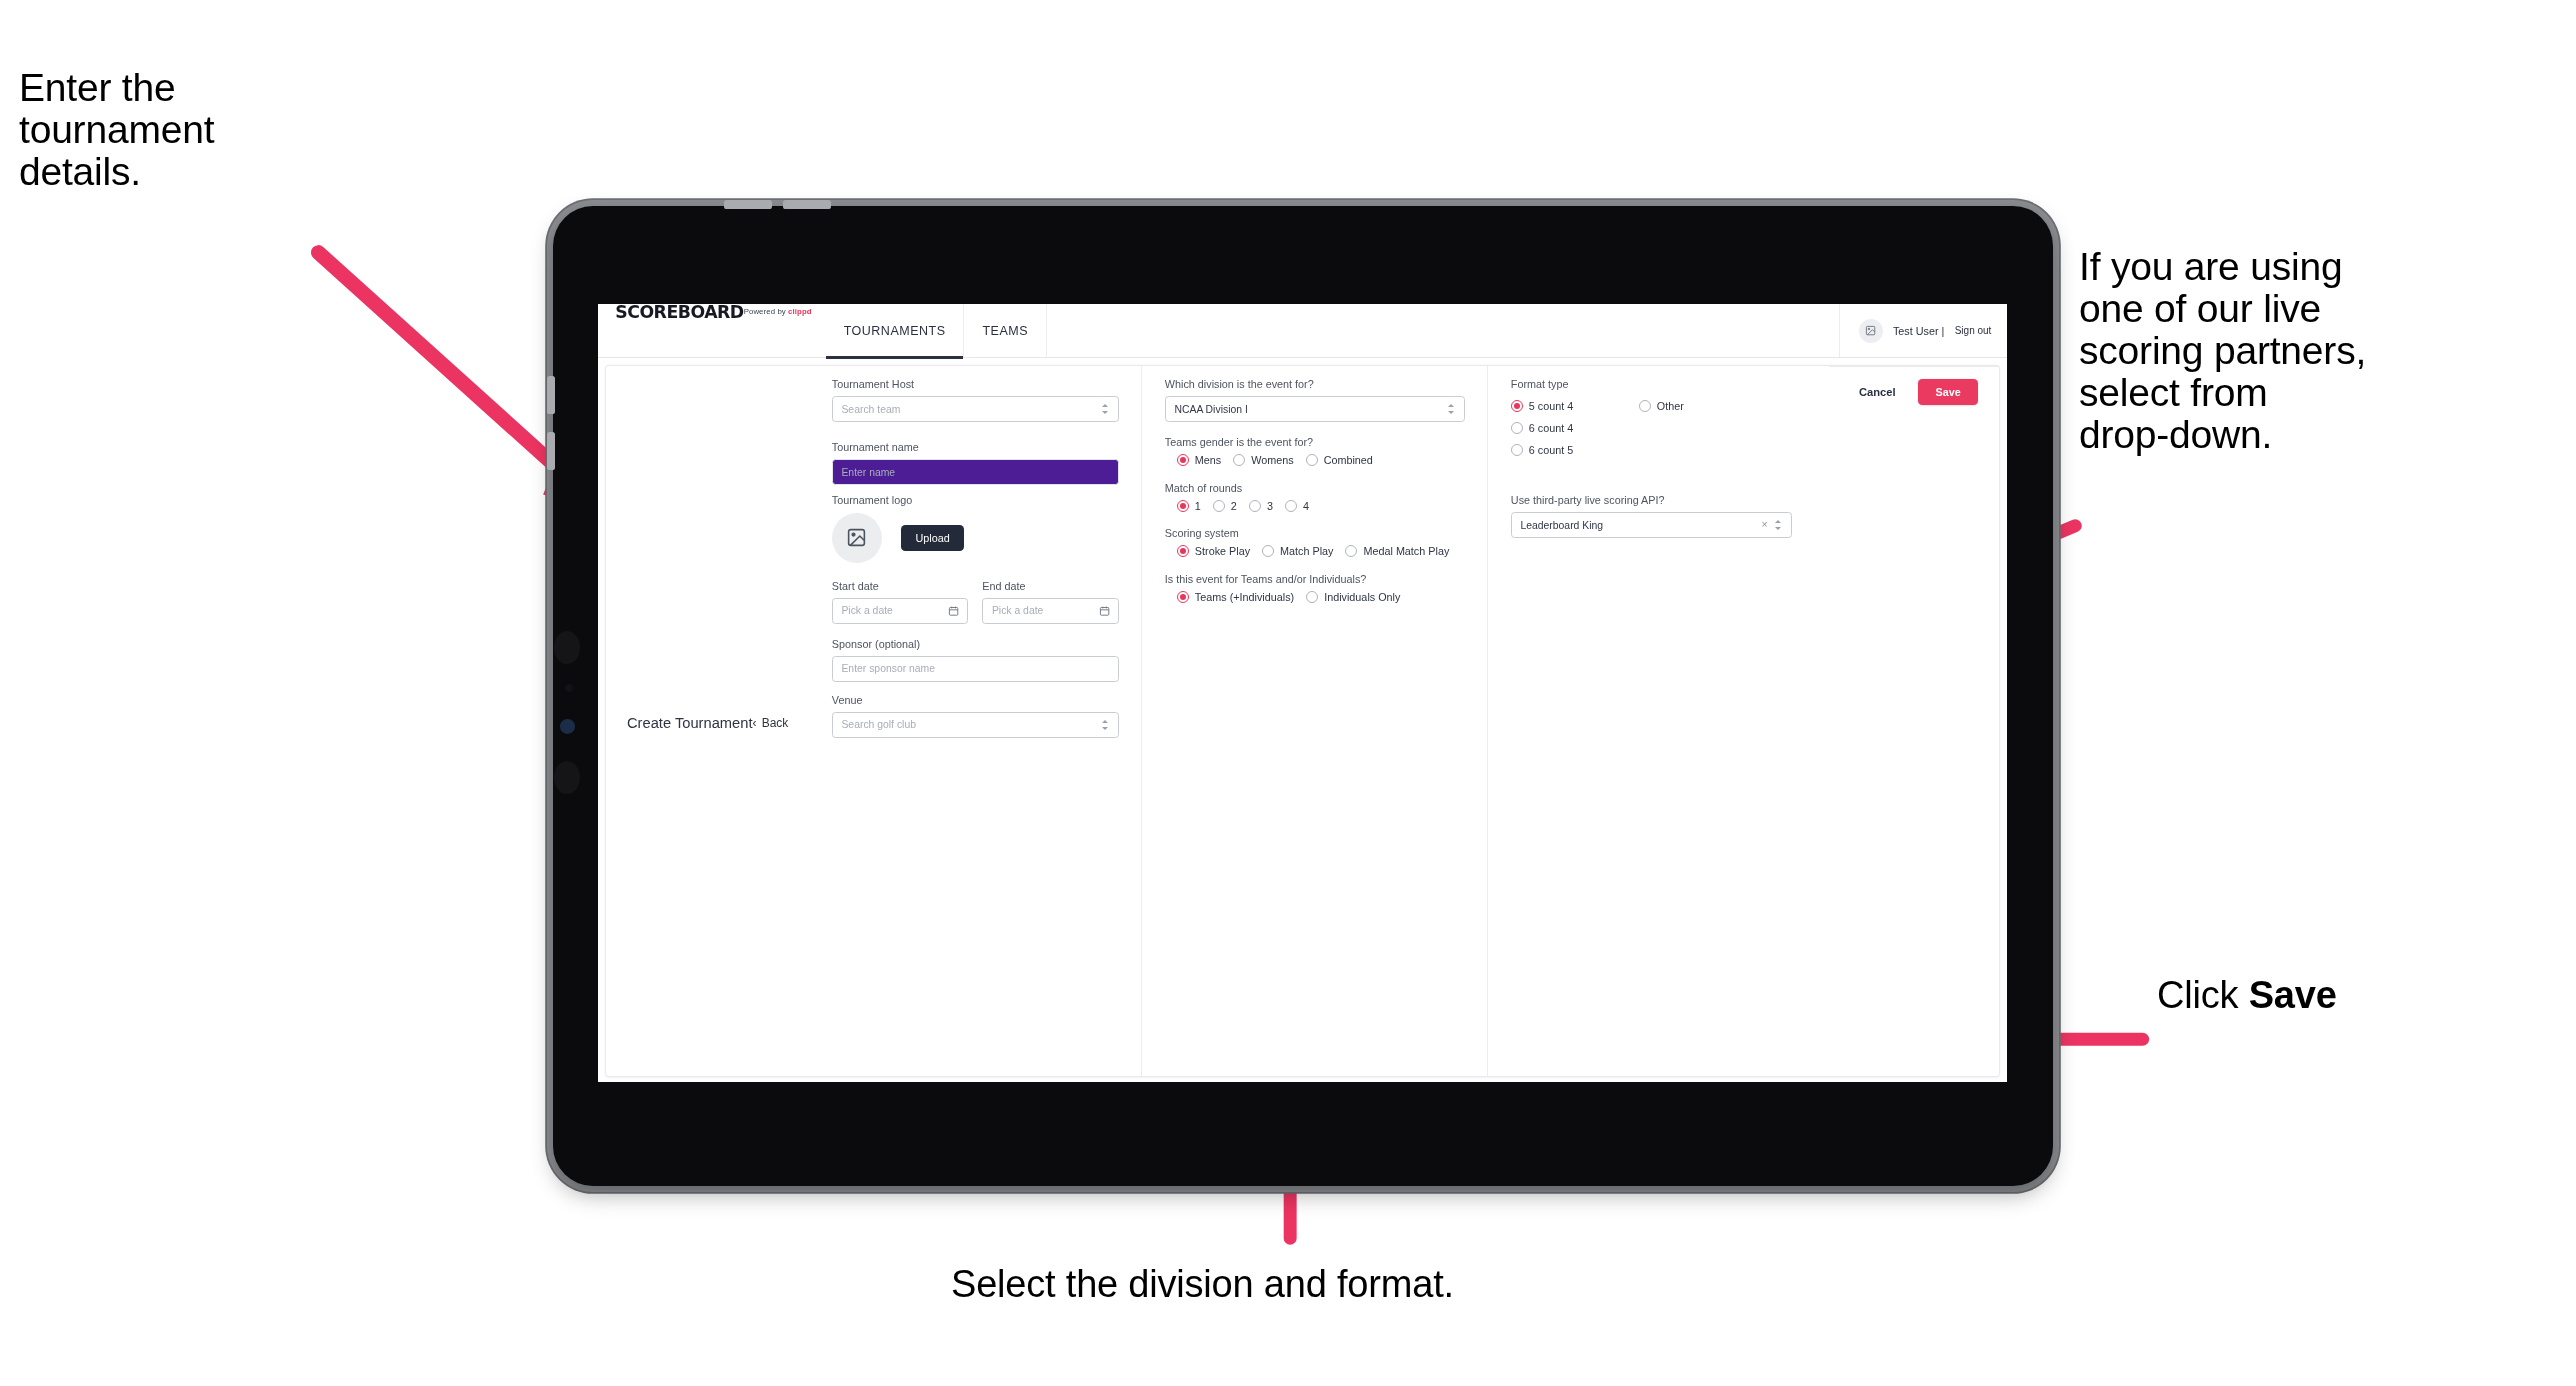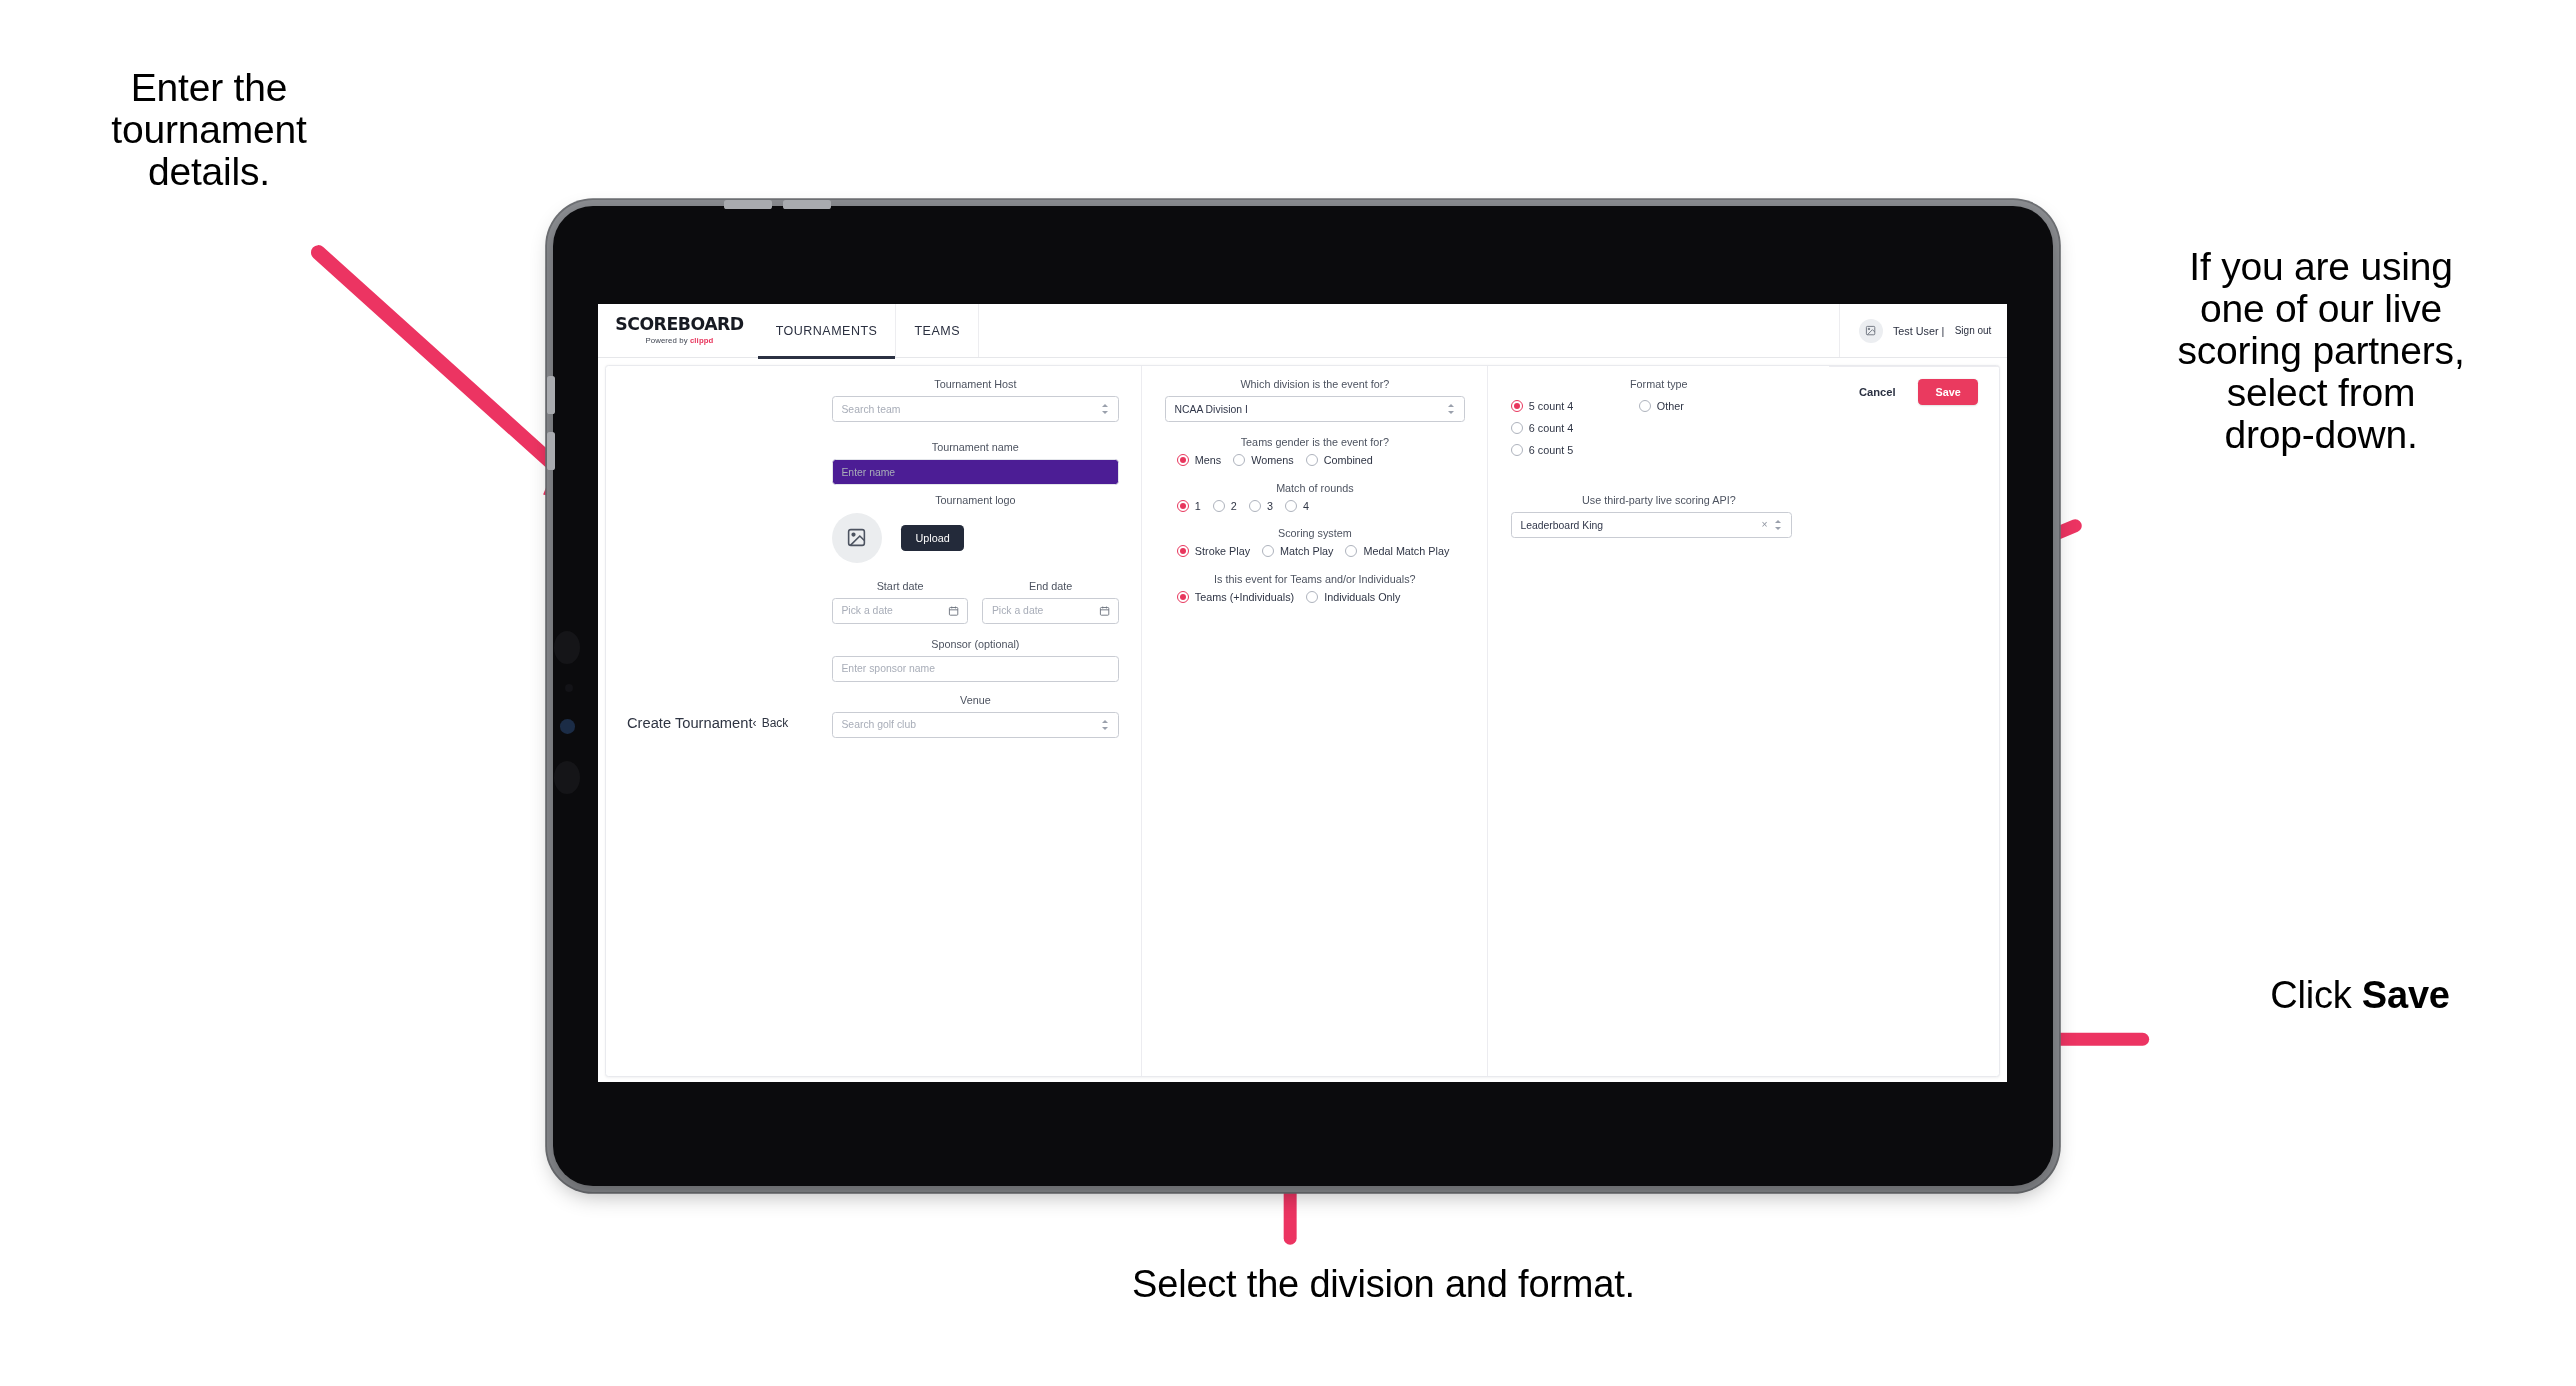--- a/index.html
+++ b/index.html
@@ -2,21 +2,21 @@
 <html style="font-size:14px"><head>
 <meta charset="utf-8">
 <style>
   * { box-sizing: border-box; margin: 0; padding: 0; }
   html, body {
     width: 2576px; height: 1386px;
     background: #ffffff;
     font-family: "Liberation Sans", sans-serif;
     overflow: hidden;
   }
-  #stage { position: relative; width: 2576px; height: 1386px; background: #fff; text-align: center; }
+  #stage { position: relative; width: 2576px; height: 1386px; background: #fff; }
 
   
   .callout {
     position: absolute;
     color: #000;
     font-size: 39px;
     line-height: 1.08;
     font-family: "Liberation Sans", sans-serif;
     letter-spacing: -0.2px;
     white-space: pre-line;
@@ -61,21 +61,21 @@
     background: #ffffff;
     overflow: hidden;
   }
 
   
   #topbar {
     position: relative; height: 54px; background:#fff;
     border-bottom: 1.7px solid #e6e7ea;
     display: flex; align-items: stretch;
   }
-  #brand { display:flex; flex-direction:column; justify-content:center; padding: 0 14px 0 17.3px; }
+  #brand { display:flex; justify-content:center; padding: 0 14px 0 17.3px; }
   #brand-title {
     font-family: "DejaVu Sans", sans-serif;
     font-weight: bold; font-size: 17.3px; letter-spacing: -0.5px;
     color: #171a22; line-height: 1;
   }
   #brand-sub { font-size: 7.8px; color:#3e4450; margin-top:2.6px; letter-spacing:0.1px; }
   #brand-sub .pink { color:#e8365d; font-weight:bold; }
 
   .navtab {
     display:flex; align-items:center; padding: 0 18px;

